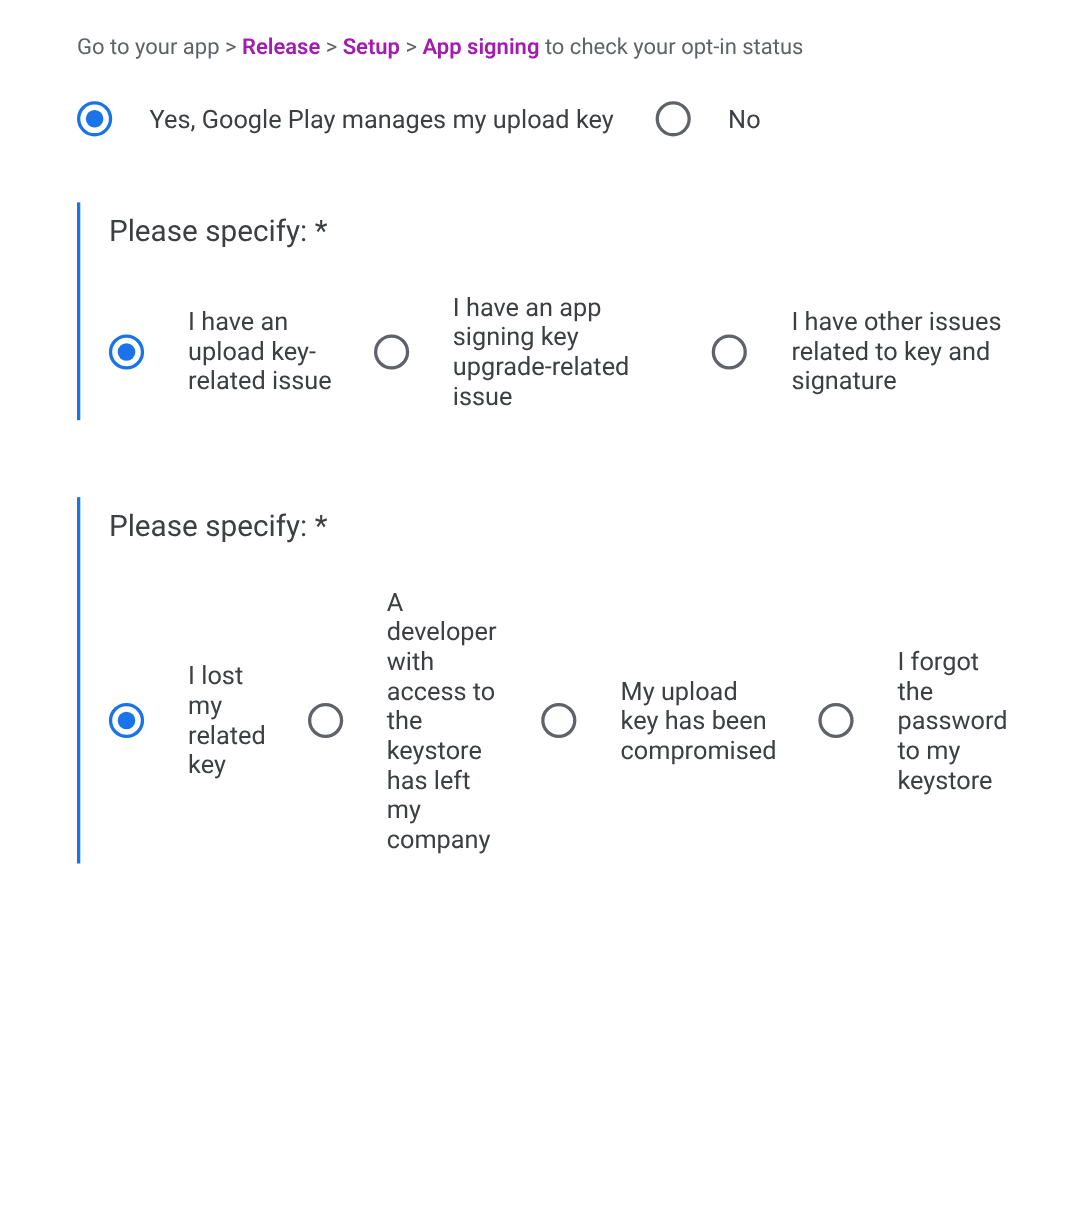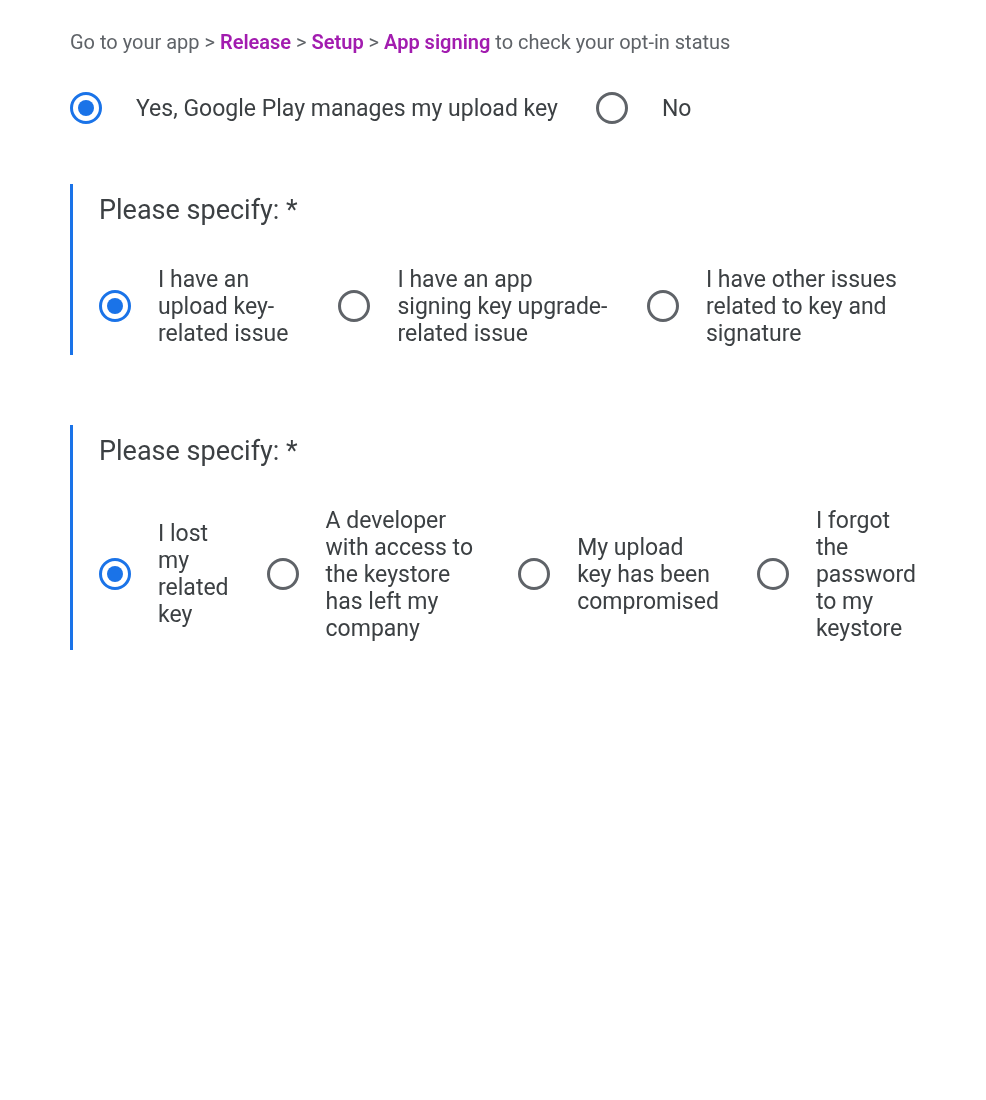--- a/index.html
+++ b/index.html
@@ -83,21 +83,21 @@
     }
     .sub-section .question-title {
       font-size: 27px;
       margin-bottom: 28px;
       color: #3c4043;
     }
     .sub-section .radio-group {
       gap: 38px;
     }
     .sub-section .radio-option {
-      gap: 27px;
+      gap: 40px;
     }
     .sub-section .radio-label {
       font-size: 23px;
     }
   </style>
 </head>
 <body>
 
 <div class="question-block">
   <div class="breadcrumb-hint">

